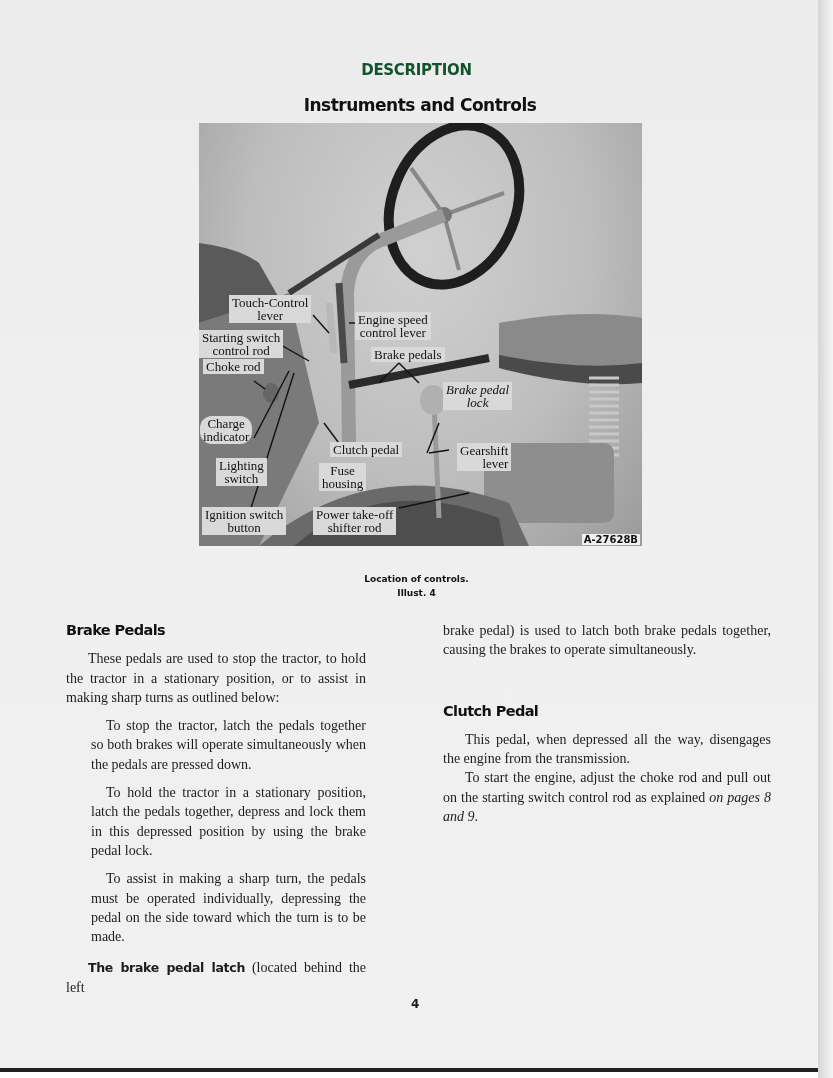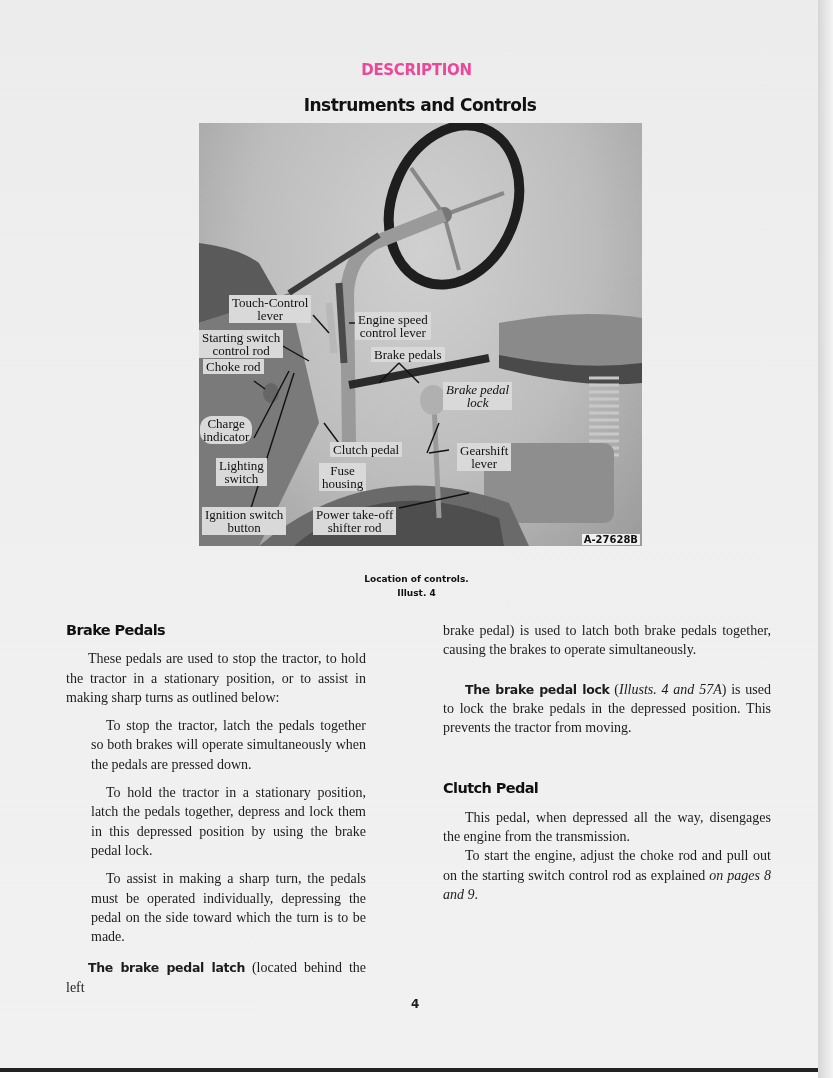--- a/index.html
+++ b/index.html
@@ -15,21 +15,21 @@
       border-right: 2px solid #5a5a5a;
       border-bottom: 4px solid #222;
     }
     .page-edge {
       position: absolute; left: 818px; top: 0; width: 15px; height: 1078px;
       background: linear-gradient(90deg, #d6d6d6, #f4f4f4);
     }
     .section-title {
       position: absolute; left: 0; width: 833px; text-align: center;
       font-family: "DejaVu Sans", sans-serif; font-weight: bold;
-      font-size: 15px; top: 61px; letter-spacing: -0.3px; color: #ec4899;
+      font-size: 15px; top: 61px; letter-spacing: -0.3px; color: #14532d;
     }
     .sub-title {
       position: absolute; left: 0; width: 840px; text-align: center;
       font-family: "DejaVu Sans", sans-serif; font-weight: bold;
       font-size: 17px; top: 95px; letter-spacing: -0.5px; color: #111;
     }
     .photo {
       position: absolute; left: 199px; top: 123px; width: 443px; height: 423px;
       background: radial-gradient(ellipse at 50% 30%, #d0d0d0 0%, #bdbdbd 55%, #9a9a9a 100%);
       overflow: hidden;
@@ -161,21 +161,21 @@
     <span>Brake pedal</span><br>
     <span>lock</span>
   </div>
   <div class="callout" style="left:1px; top:293px;border-radius:12px;">
     <span>Charge</span><br>
     <span>indicator</span>
   </div>
   <div class="callout" style="left:131px; top:319px;">
     <span>Clutch pedal</span>
   </div>
-  <div class="callout" style="left:258px; top:320px;">
+  <div class="callout" style="left:258px; top:320px;text-align:right;">
     <span>Gearshift</span><br>
     <span>lever</span>
   </div>
   <div class="callout" style="left:17px; top:335px;">
     <span>Lighting</span><br>
     <span>switch</span>
   </div>
   <div class="callout" style="left:120px; top:340px;">
     <span>Fuse</span><br>
     <span>housing</span>
@@ -199,21 +199,20 @@
   <div class="h2">Brake Pedals</div>
   <p class="indent">These pedals are used to stop the tractor, to hold the tractor in a stationary position, or to assist in making sharp turns as outlined below:</p>
   <p class="sub">To stop the tractor, latch the pedals together so both brakes will operate simultaneously when the pedals are pressed down.</p>
   <p class="sub">To hold the tractor in a stationary position, latch the pedals together, depress and lock them in this depressed position by using the brake pedal lock.</p>
   <p class="sub">To assist in making a sharp turn, the pedals must be operated individually, depressing the pedal on the side toward which the turn is to be made.</p>
   <p style="margin-top:12px;" class="indent"><span class="kw">The brake pedal latch</span><span> (located behind the left</span></p>
 </div>
 
 <div class="col col-right">
   <p>brake pedal) is used to latch both brake pedals together, causing the brakes to operate simultaneously.</p>
-  <p class="indent" style="margin-top:20px;"><span class="kw">The brake pedal lock</span> (<span class="ital">Illusts. 4 and 57A</span>)<span> is used to lock the brake pedals in the depressed position. This prevents the tractor from moving.</span></p>
 
   <div class="h2" style="margin-top:42px;">Clutch Pedal</div>
   <p class="indent">This pedal, when depressed all the way, disengages the engine from the transmission.</p>
 
   <p class="indent"><span>To start the engine, adjust the choke rod and pull out on the starting switch control rod as explained </span><span class="ital">on pages 8 and 9</span><span>.</span></p>
 </div>
 
 <div class="page-num">4</div>
 
 </body></html>

